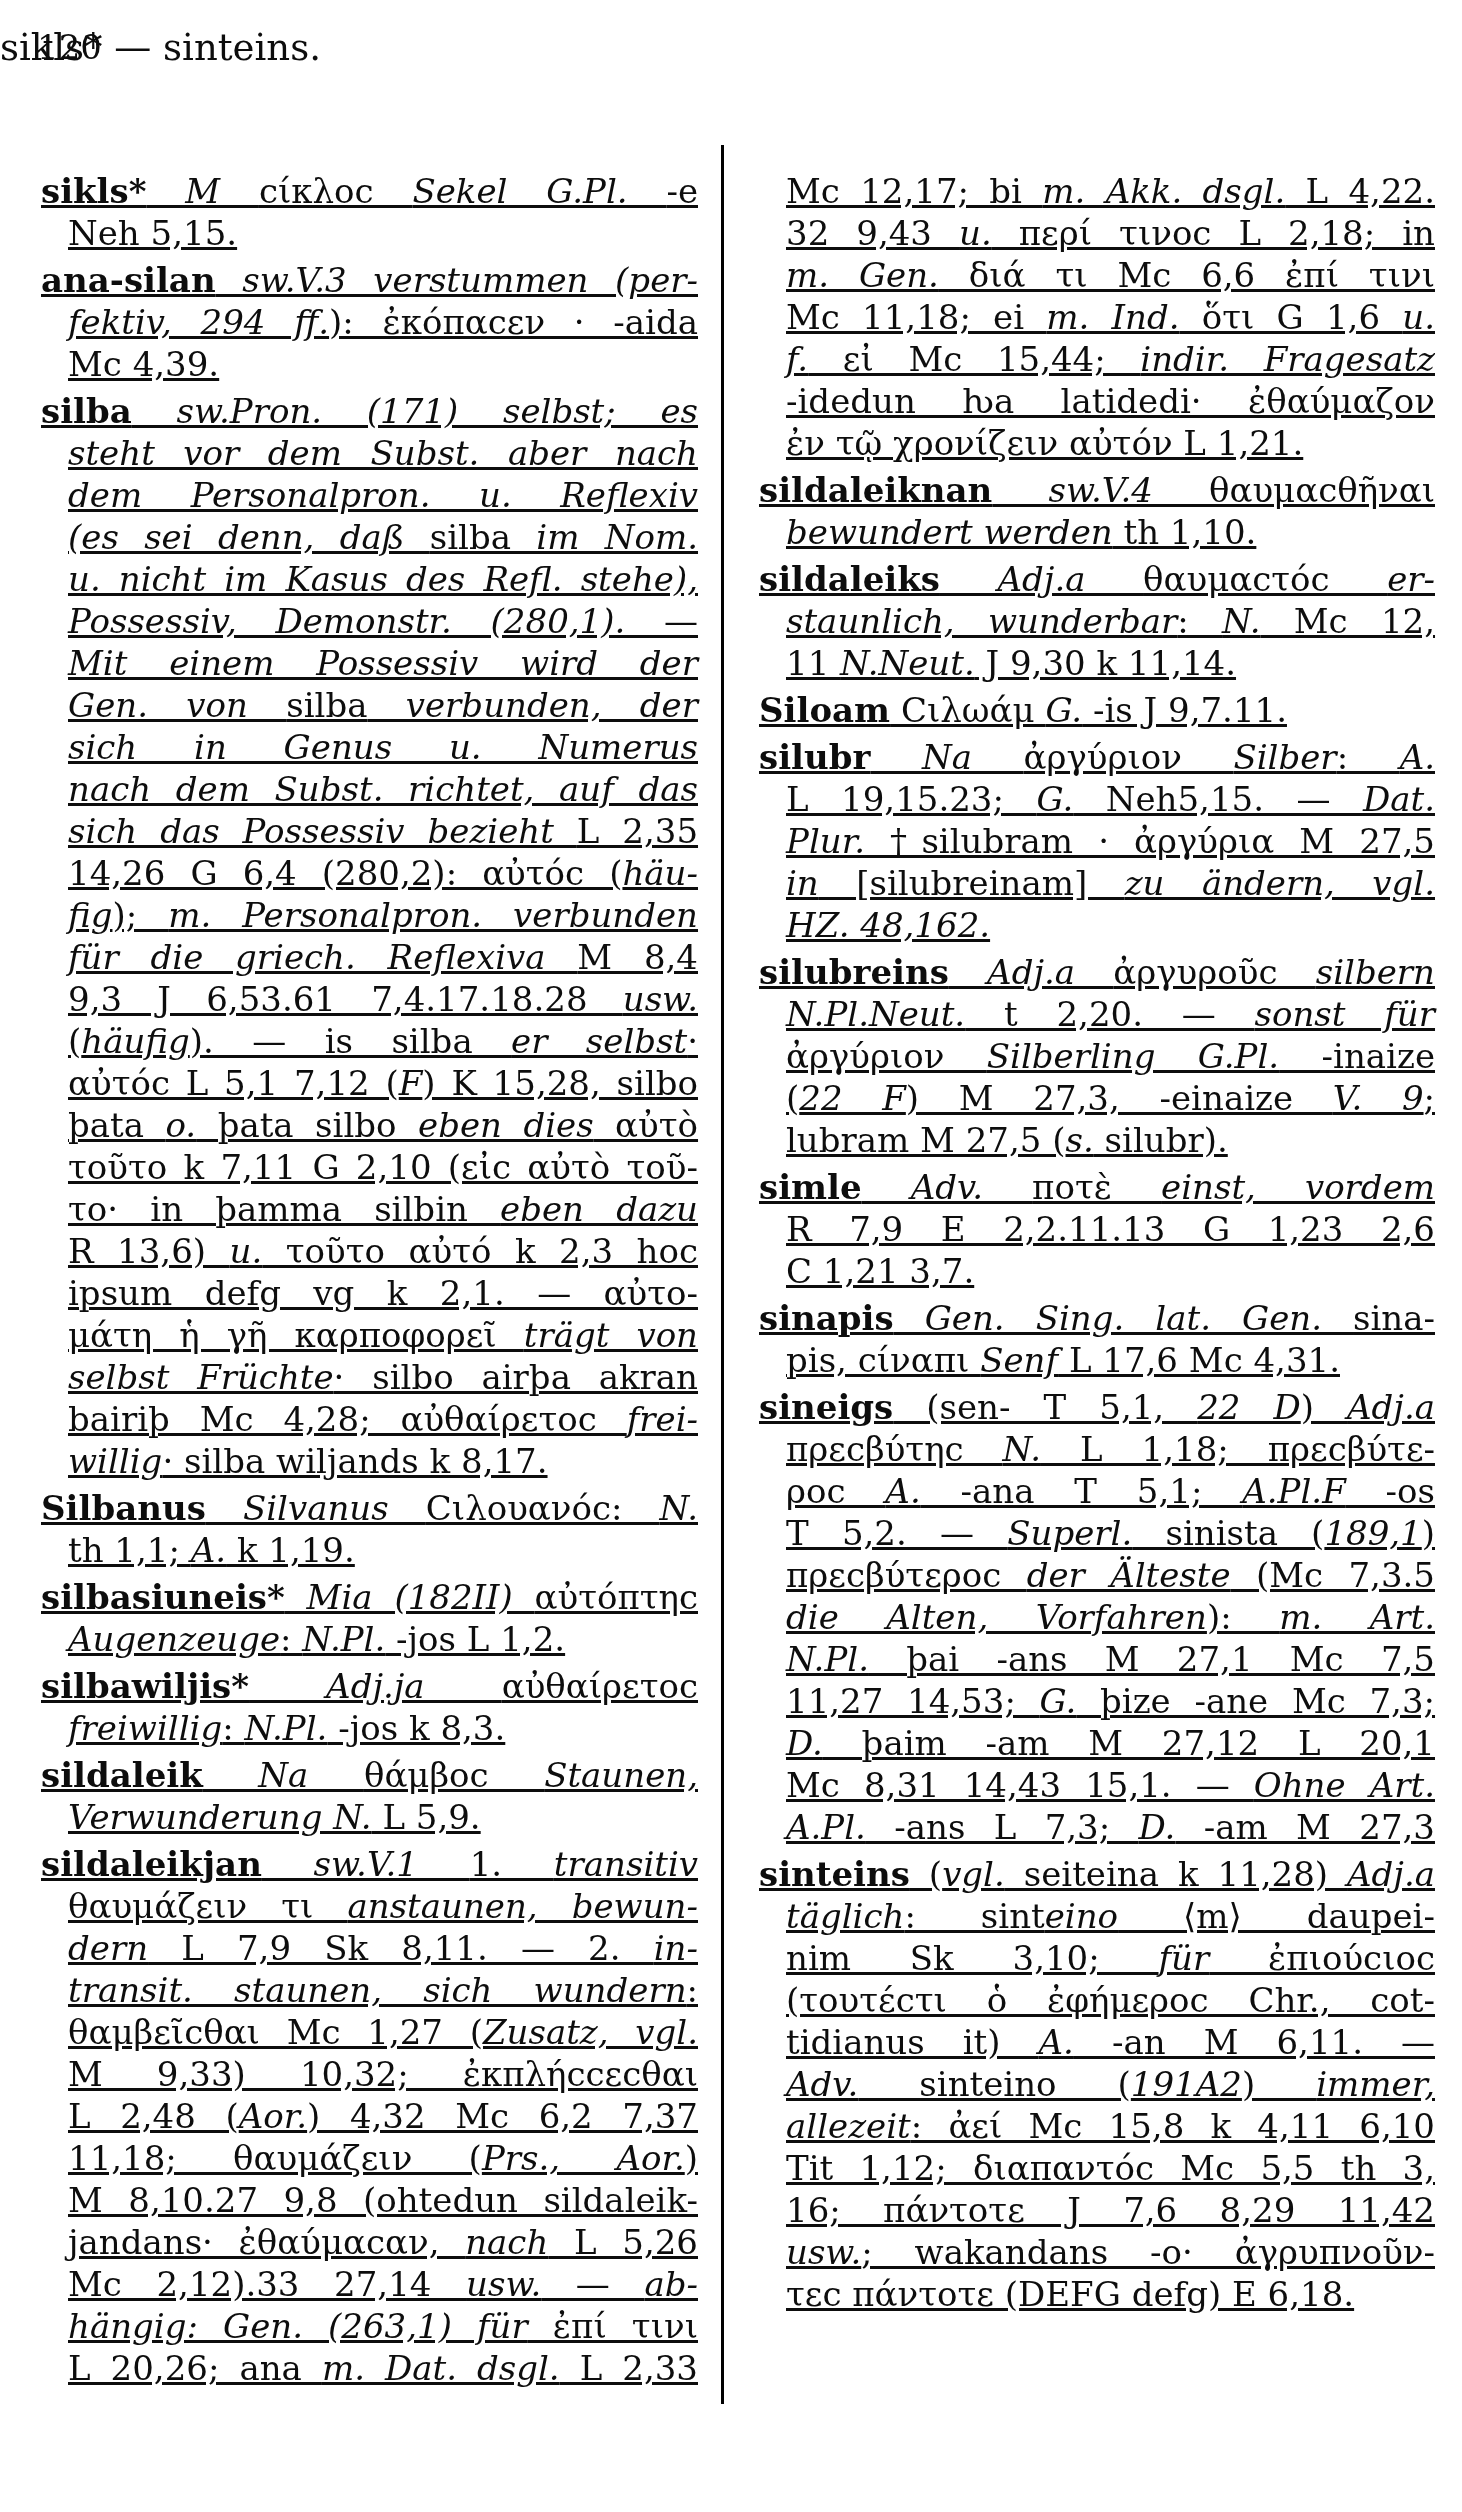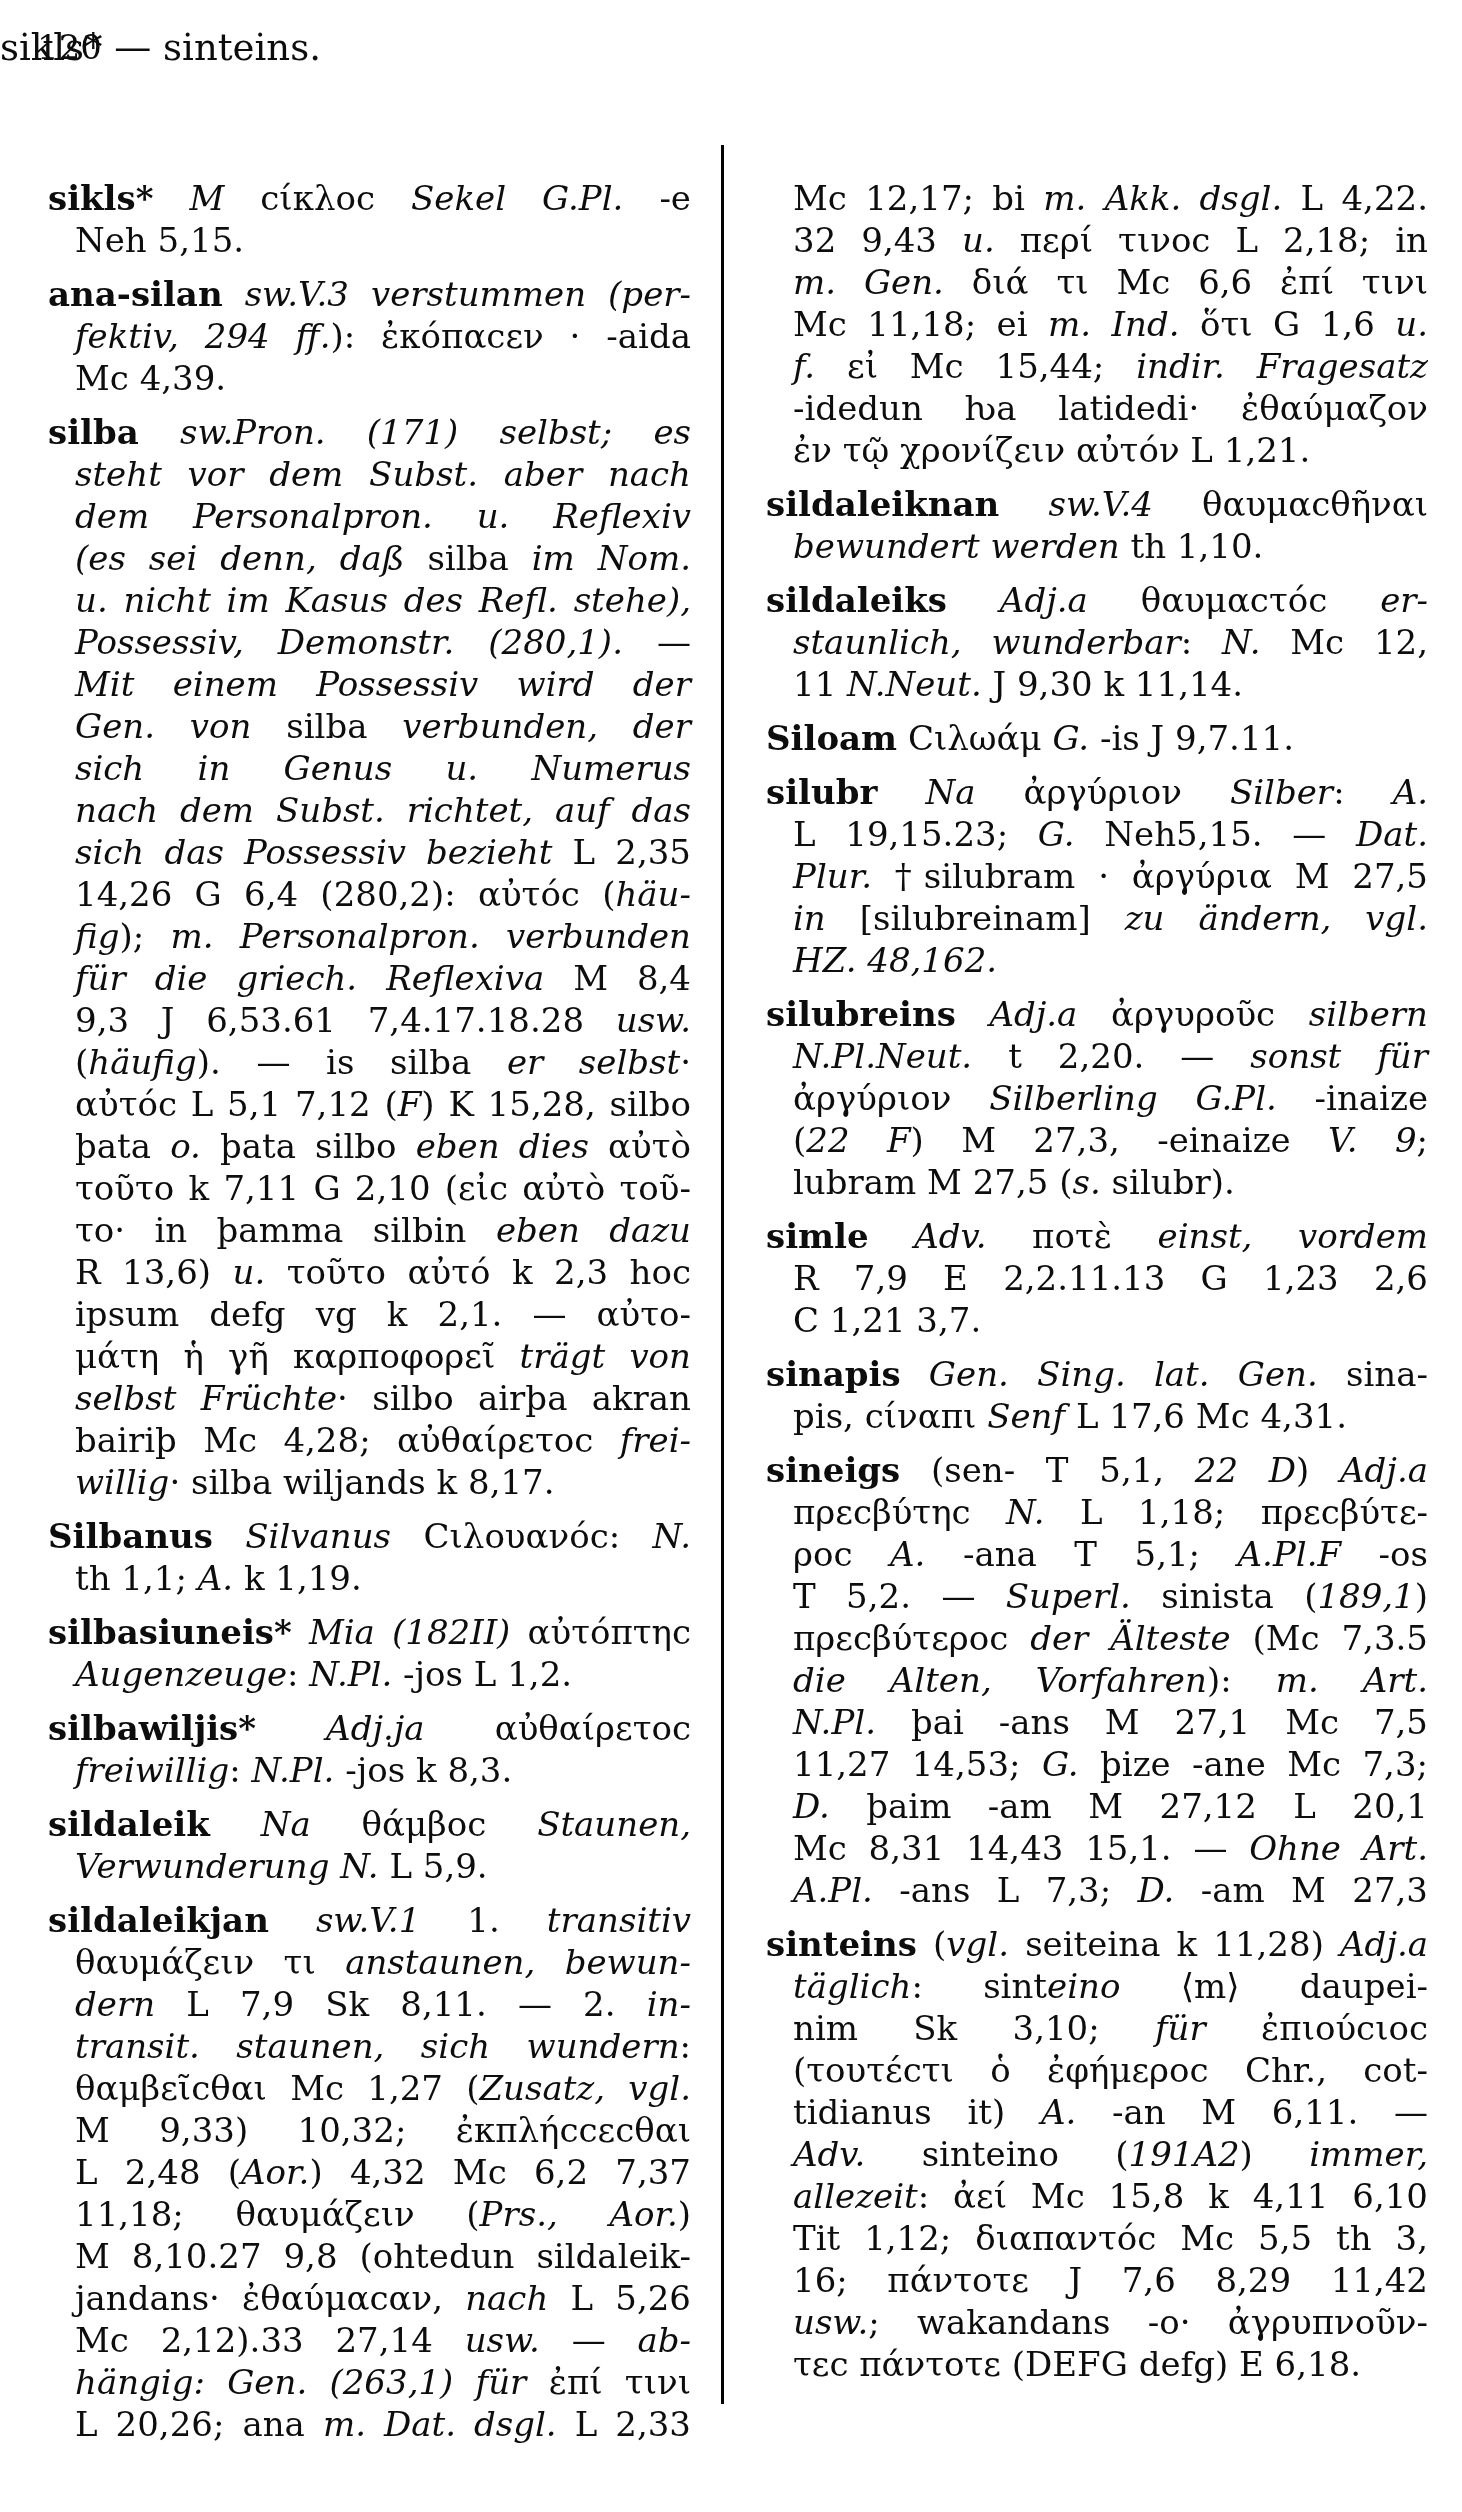--- a/index.html
+++ b/index.html
@@ -19,21 +19,21 @@
   .column{
     position:absolute;top:165px;
     font-size:34px;
   }
   #col-left{left:36px;width:667px;}
   #col-right{left:754px;width:686px;}
   .divider{
     position:absolute;left:721px;top:145px;width:3.1px;height:2259px;
     background:#000;
   }
-  .entry{margin:12px;padding:0;}
+  .entry{margin:5px;padding:0;text-decoration:underline;}
   .line{
     line-height:42px;height:42px;white-space:nowrap;
     text-align:justify;text-align-last:justify;
   }
   .line.cont{padding-left:27px;}
   .line.end{text-align-last:left;}
   .seg-b{font-weight:bold;}
   .seg-i{font-style:italic;}
   .seg-n{font-style:normal;}
 </style>

